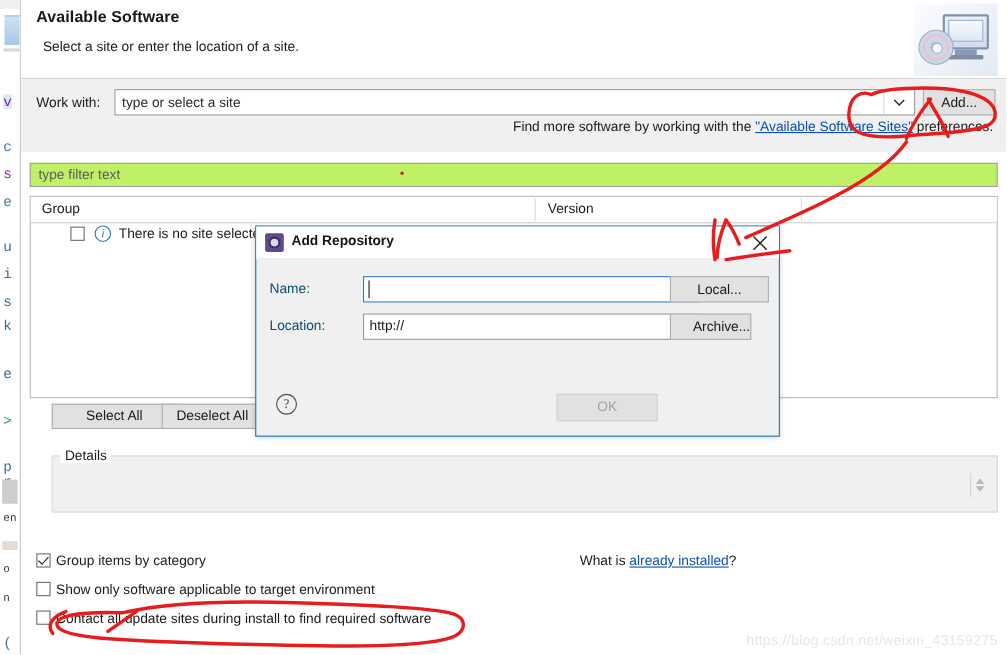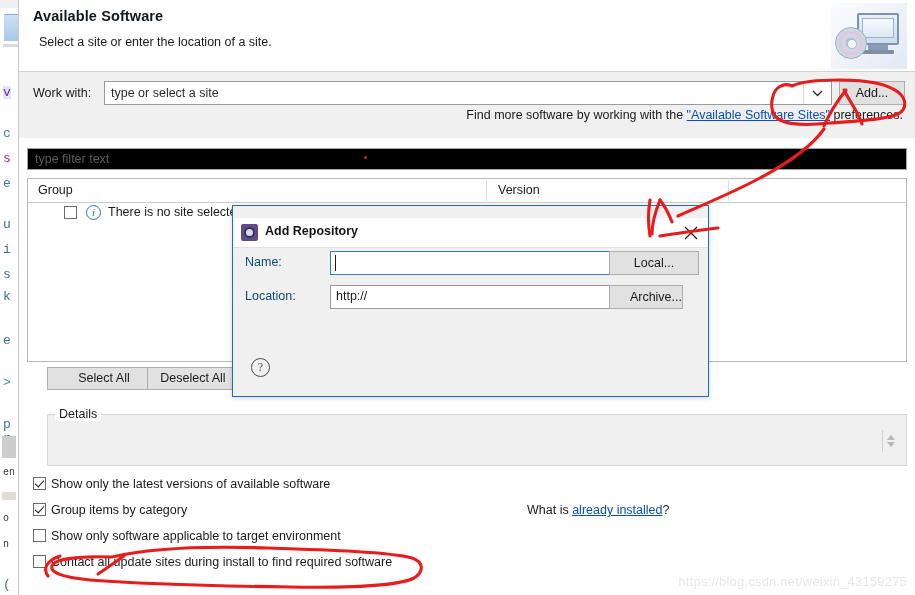--- a/index.html
+++ b/index.html
@@ -207,21 +207,21 @@
   .link {
     color: #0a4fb4;
     text-decoration: underline;
   }
 
   
   .filterbox {
     position: absolute;
     left: 8px; top: 148px;
     width: 880px; height: 22px;
-    background: #000000;
+    background: #bef264;
     border: 1px solid #a0a0a0;
     box-sizing: border-box;
   }
   .filterbox span {
     position: absolute;
     left: 7px; top: 3px;
     color: #5c5c5c;
     font-size: 12.5px;
   }
   .reddot {
@@ -378,21 +378,21 @@
     position: absolute;
     left: 232px; top: 205px;
     width: 477px; height: 192px;
     background: #f0f0f0;
     border: 1px solid #1b6fc2;
     box-sizing: border-box;
     box-shadow: 0 1px 5px rgba(0,0,0,.18);
   }
   .modal-title {
     position: absolute;
-    left: 0; top: 12px; right: 0; height: 29px;
+    left: 0; top: 0; right: 0; height: 29px;
     background: #ffffff;
     border-bottom: 1px solid #e2e2e2;
   }
   .modal-ico {
     position: absolute;
     left: 8px; top: 6px;
     width: 17px; height: 17px;
     background: #5f4b8b;
     border-radius: 2px;
   }
@@ -600,23 +600,20 @@
       <div class="details-spin">
         <div class="bar"></div>
         <svg width="10" height="16" viewBox="0 0 10 16">
           <path d="M5 2 L9 7 L1 7 Z" fill="#b8b8b8"></path>
           <path d="M5 14 L1 9 L9 9 Z" fill="#b8b8b8"></path>
         </svg>
       </div>
     </div>
     <div class="details-legend">Details</div>
 
-    <div class="opt opt-1">
-      <span class="cb checked"></span><span>Show only the latest versions of available software</span>
-    </div>
     <div class="opt opt-2">
       <span class="cb checked"></span><span>Group items by category</span>
     </div>
     <div class="opt opt-3">
       <span class="cb"></span><span>Show only software applicable to target environment</span>
     </div>
     <div class="opt opt-4">
       <span class="cb"></span><span>Contact all update sites during install to find required software</span>
     </div>
     <div class="whatis">
@@ -641,20 +638,21 @@
     </div>
     <div class="btn btn-local">Local...</div>
 
     <div class="modal-lbl lbl-loc">Location:</div>
     <div class="field field-loc">
       <span>http://</span>
     </div>
     <div class="btn btn-archive">Archive...</div>
 
     <div class="help-ico">?</div>
+    <div class="btn btn-ok">OK</div>
   </div>
 
   <svg class="ink" viewBox="0 0 915 595">
     <g fill="none" stroke="#e81c1c" stroke-width="3.1" stroke-linecap="round" stroke-linejoin="round">
 
       <path d="M792 86 C 783 82, 775 88, 773 96 C 770 106, 772 116, 780 120
                C 792 126, 812 125, 830 123 C 856 121, 884 120, 898 114
                C 908 109, 906 98, 898 92 C 886 83, 862 80, 840 80
                C 818 80, 800 82, 792 86 Z"></path>
 

